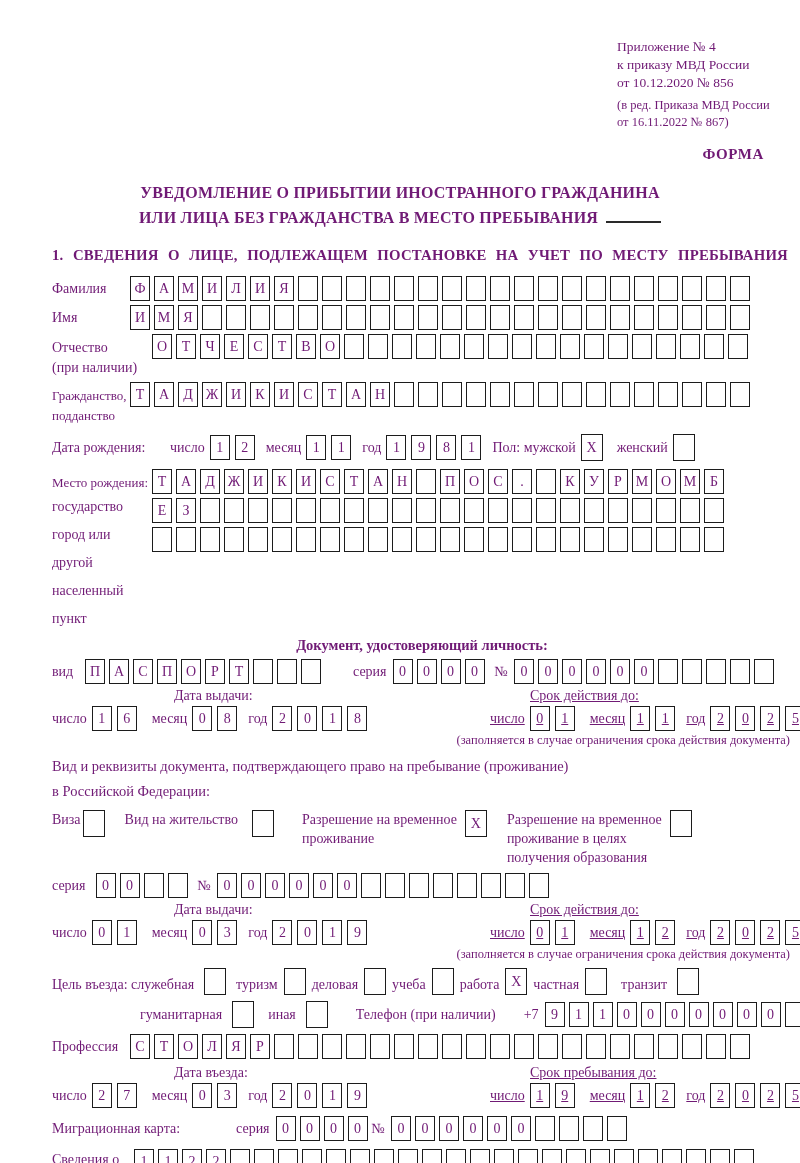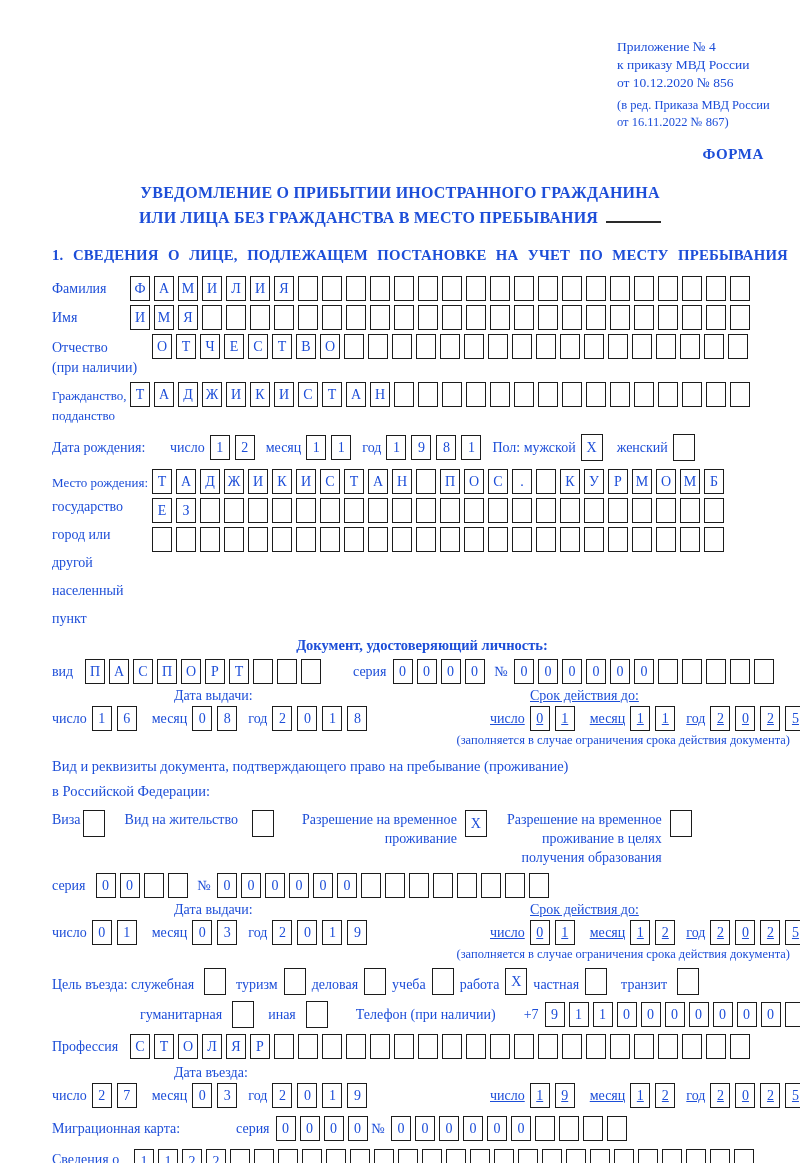--- a/index.html
+++ b/index.html
@@ -1,17 +1,17 @@
 <!DOCTYPE html>
 <html><head>
 <meta charset="utf-8">
 <style>
   html,body{margin:0;padding:0;background:#e8e8e8;}
   .page{position:relative;width:800px;height:1163px;background:#ffffff;
-        font-family:"Liberation Serif", serif;color:#1d4ed8;overflow:hidden;margin:0 auto;}
+        font-family:"Liberation Serif", serif;color:#701a75;overflow:hidden;margin:0 auto;}
   .annex{position:absolute;left:617px;top:38px;font-size:13.5px;line-height:18px;}
   .annex .ln{white-space:nowrap;}
   .annex .note{font-size:12.5px;margin-top:5px;line-height:17px;}
   .forma{position:absolute;right:36px;top:146px;font-weight:bold;font-size:15px;letter-spacing:.6px;}
   .title{position:absolute;left:40px;right:40px;top:180px;text-align:center;font-weight:bold;
          font-size:16px;line-height:25px;letter-spacing:.2px;}
   .blankline{display:inline-block;width:55px;border-bottom:2px solid #2a2a2a;height:14px;margin-left:8px;}
   .section1{position:absolute;left:52px;right:12px;top:247px;font-weight:bold;font-size:14.8px;
             text-align:justify;text-align-last:justify;letter-spacing:.2px;}
   .form{position:absolute;left:52px;top:276px;width:740px;}
@@ -31,21 +31,21 @@
   .docheader{text-align:center;font-weight:bold;font-size:14.5px;margin:4px 0 5px 0;}
   .datesec{display:flex;margin-bottom:0;}
   .dcol-l{width:392px;flex:none;}
   .dcol-r{flex:1;text-decoration:underline;}
   .dhead{font-size:14px;margin-bottom:2px;}
   .dhead.l{padding-left:122px;}
   .dhead.r{padding-left:86px;}
   .limitnote{font-size:12.5px;text-align:right;padding-right:2px;margin:2px 0 6px 0;}
   .plain{font-size:14.5px;line-height:25px;}
   .cb .cell{width:22px;height:27px;margin-right:0;}
-  .cblabel{font-size:14px;line-height:19px;text-align:right;margin-right:8px;}
+  .cblabel{font-size:14px;line-height:19px;text-align:left;margin-right:8px;}
   .cbpair{display:flex;align-items:flex-start;flex:none;}
   .multiline{display:flex;flex-direction:column;}
 </style>
 </head>
 <body>
 
 <div class="page">
 
   <div class="annex">
     <div class="ln">Приложение № 4</div>
@@ -660,20 +660,23 @@
           <div class="cell"></div>
           <div class="cell"></div>
           <div class="cell"></div>
         </div>
     </div>
 
     <div class="datesec" style="margin-top:6px">
       <div class="dcol-l">
           <div class="dhead l">Дата въезда:</div>
         </div>
+      <div class="dcol-r">
+          <div class="dhead r">Срок пребывания до:</div>
+        </div>
     </div>
     <div class="datesec">
       <div class="dcol-l">
         <div class="dg">
           <span class="dl">число</span>
           <div class="cr">
               <div class="cell">2</div>
               <div class="cell">7</div>
             </div>
           <span class="dl" style="margin-left:10px">месяц</span>

